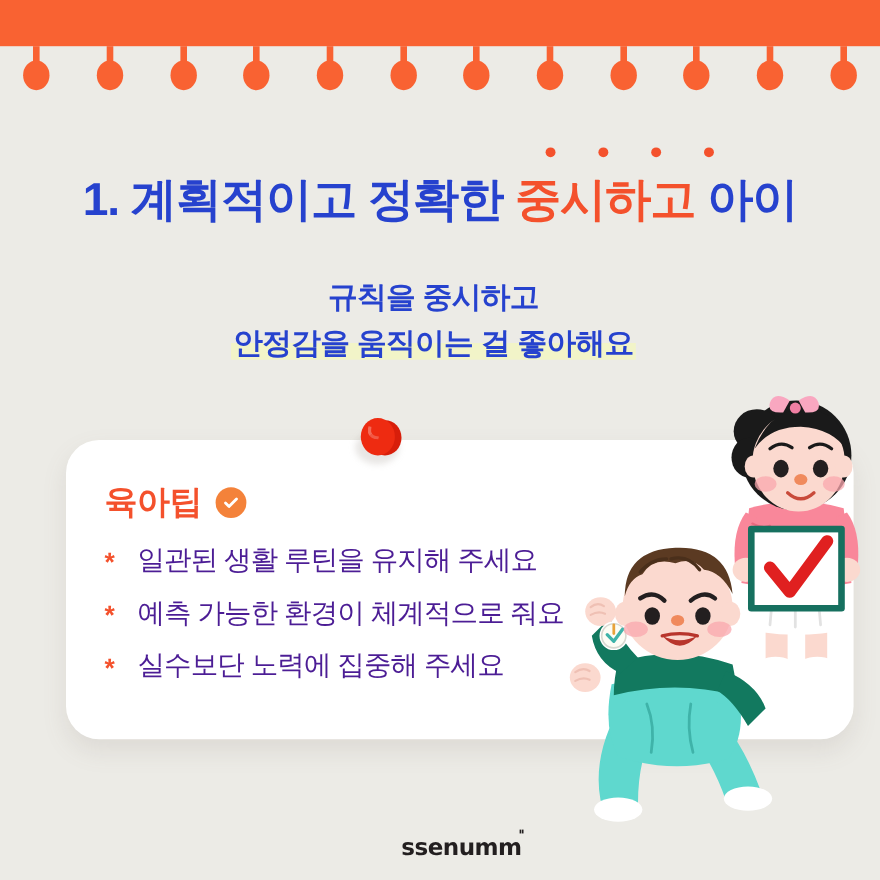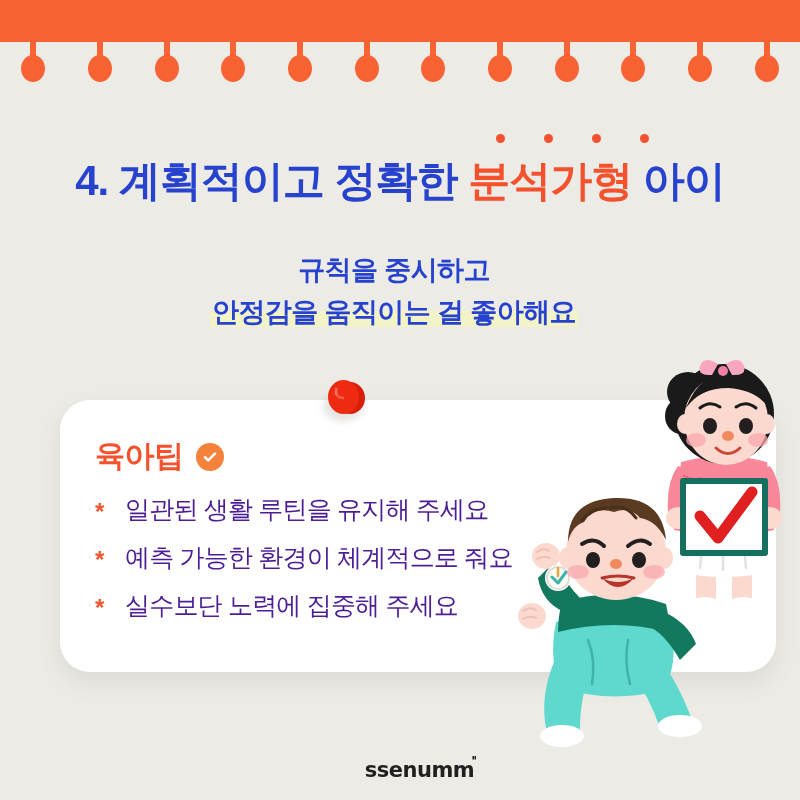--- a/index.html
+++ b/index.html
@@ -265,21 +265,21 @@
     </div>
 
   <div class="title-block">
     <div class="title-dots">
         <span class="tdot" style="left: 496px;"></span>
         <span class="tdot" style="left: 544px;"></span>
         <span class="tdot" style="left: 592px;"></span>
         <span class="tdot" style="left: 640px;"></span>
       </div>
     <div class="title">
-      <span>4. 계획적이고 정확한 </span><span class="accent">분석가형</span><span> 아이</span>
+      <span>1. 계획적이고 정확한 </span><span class="accent">중시하고</span><span> 아이</span>
     </div>
   </div>
 
   <div class="subtitle">
     <div>규칙을 중시하고</div>
     <div><span class="hl">안정감을 움직이는 걸 좋아해요</span></div>
   </div>
 
   <div class="card">
 

